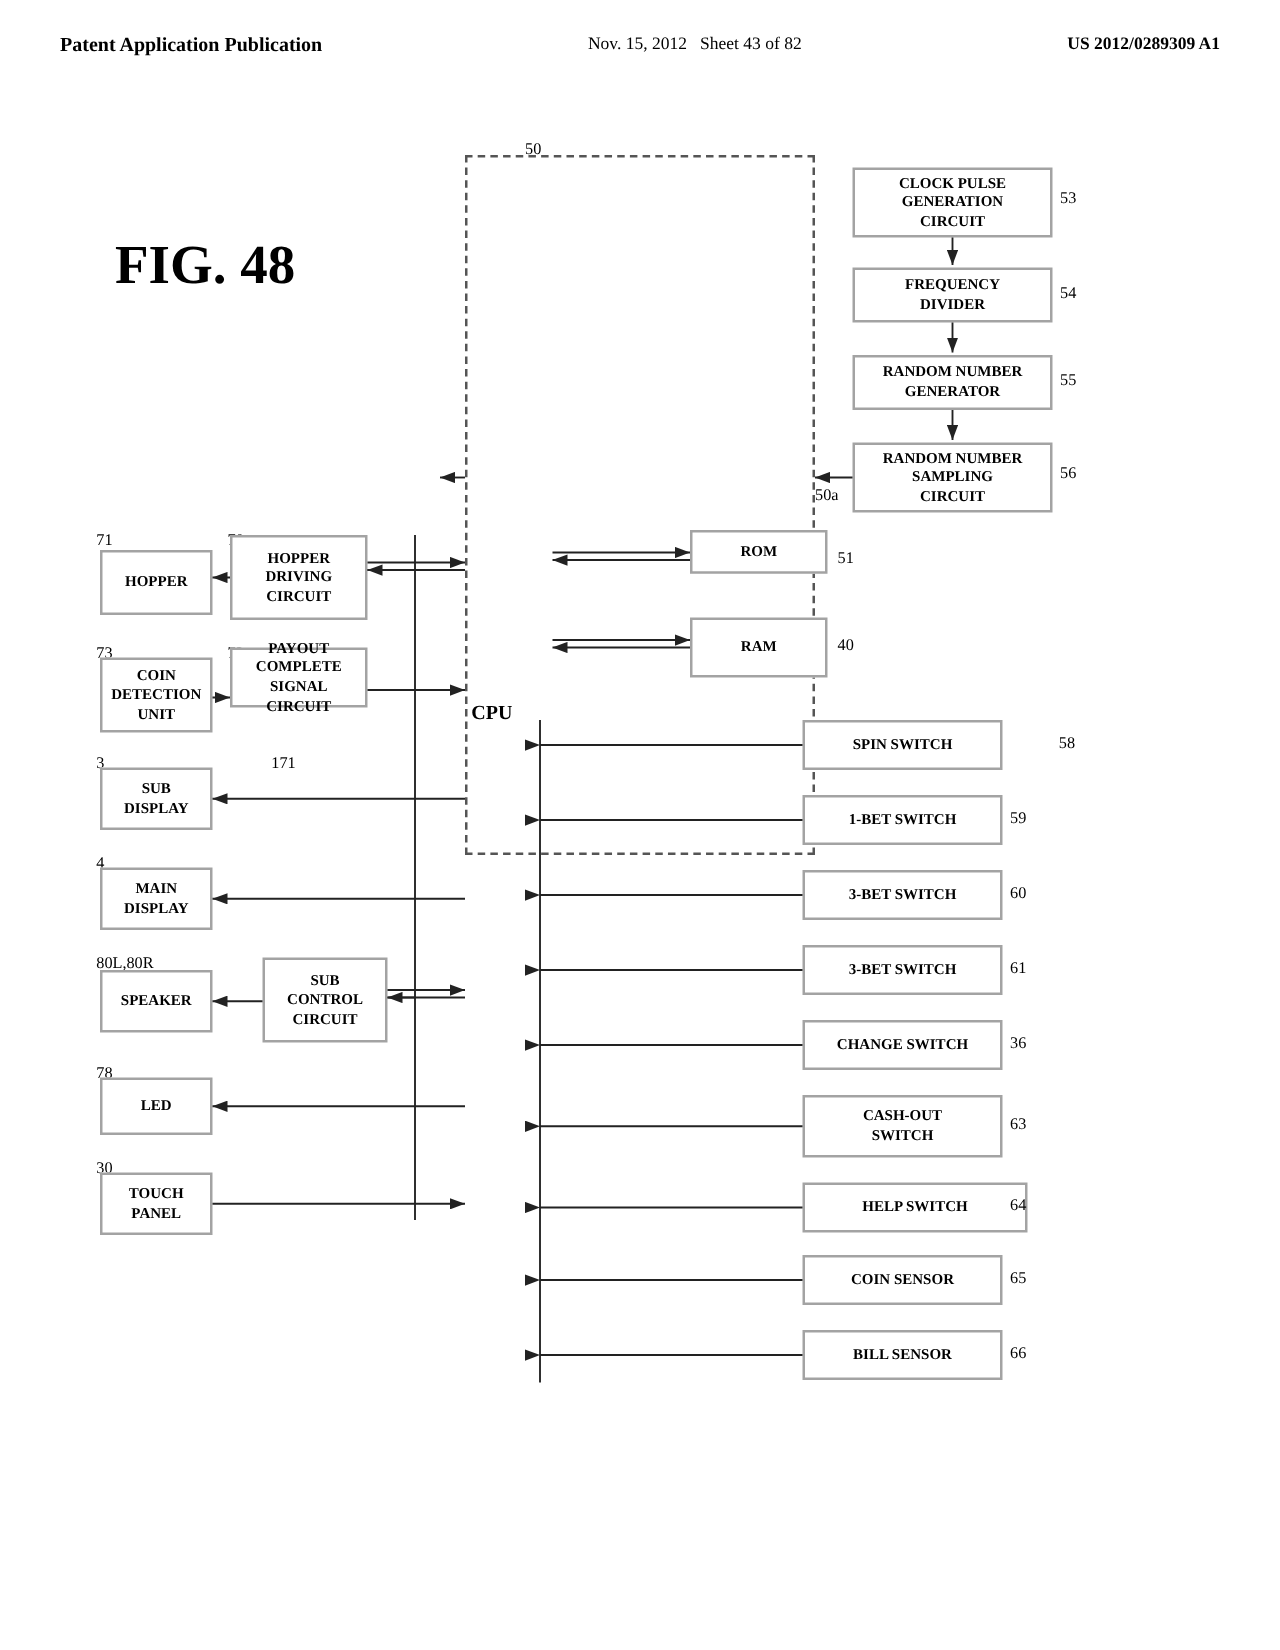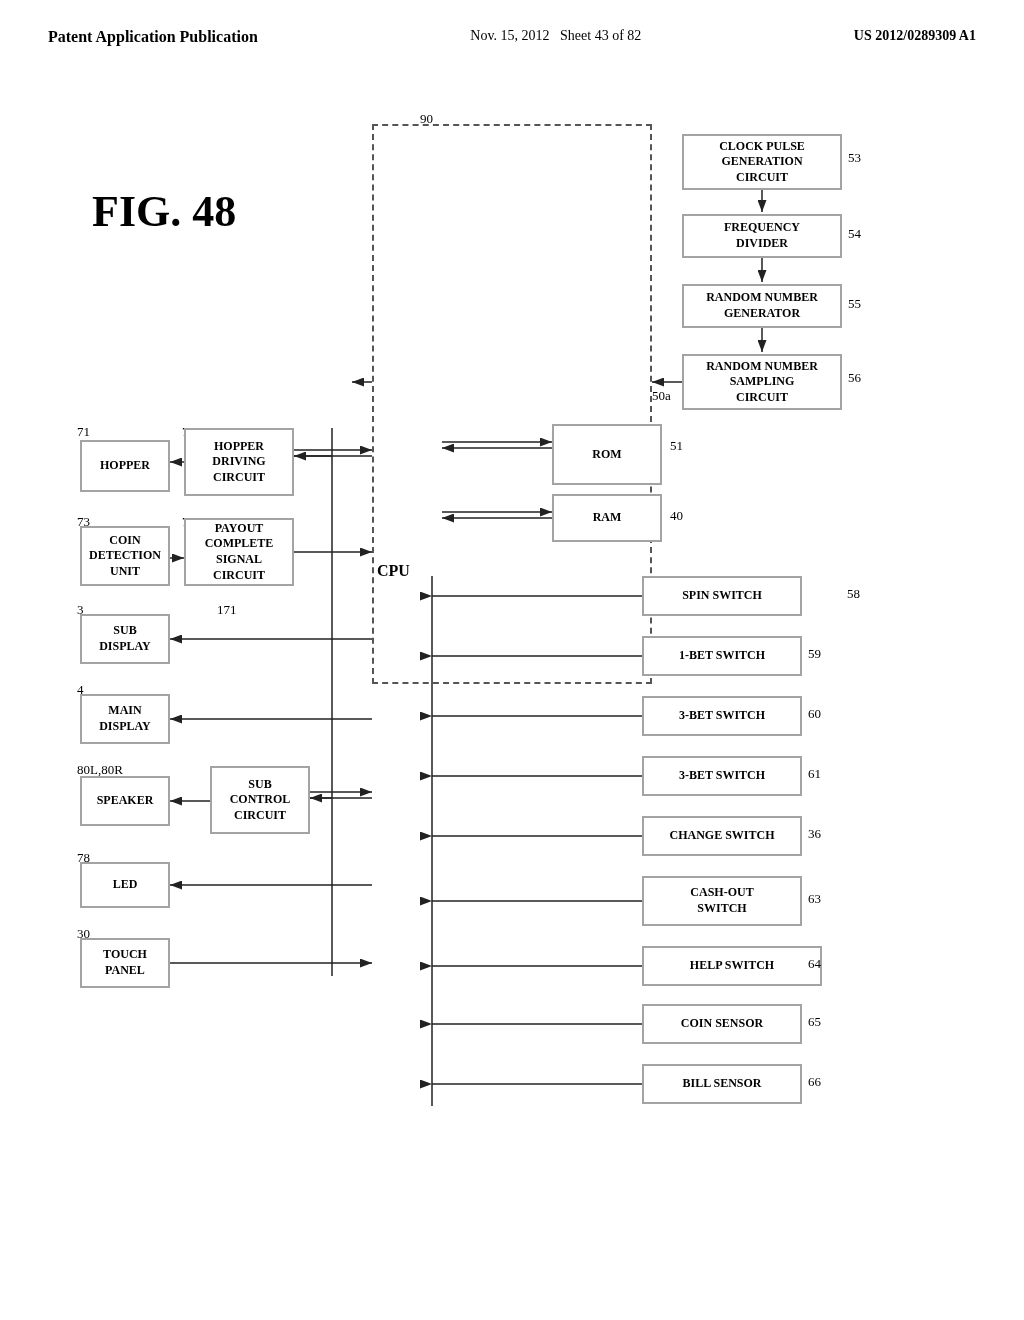--- a/index.html
+++ b/index.html
@@ -89,59 +89,59 @@
     <span>Nov. 15, 2012</span>&nbsp;&nbsp;
     <span>Sheet 43 of 82</span>
   </div>
   <div class="header-right">US 2012/0289309 A1</div>
 </div>
 
 <div class="diagram-area">
 
   <div class="fig-label">FIG. 48</div>
 
-  <div class="ref-num" style="left:358px;top:5px;">90</div>
+  <div class="ref-num" style="left:358px;top:5px;">50</div>
 
   <div class="dashed-box" style="left:310px;top:18px;width:280px;height:560px;"></div>
 
   <div class="ref-num" style="left:590px;top:282px;">50a</div>
 
   <div class="box" style="left:620px;top:28px;width:160px;height:56px;">CLOCK PULSE<br>GENERATION<br>CIRCUIT</div>
   <div class="ref-num" style="left:786px;top:44px;">53</div>
 
   <div class="box" style="left:620px;top:108px;width:160px;height:44px;">FREQUENCY<br>DIVIDER</div>
   <div class="ref-num" style="left:786px;top:120px;">54</div>
 
   <div class="box" style="left:620px;top:178px;width:160px;height:44px;">RANDOM NUMBER<br>GENERATOR</div>
   <div class="ref-num" style="left:786px;top:190px;">55</div>
 
   <div class="box" style="left:620px;top:248px;width:160px;height:56px;">RANDOM NUMBER<br>SAMPLING<br>CIRCUIT</div>
   <div class="ref-num" style="left:786px;top:264px;">56</div>
 
-  <div class="box" style="left:490px;top:318px;width:110px;height:61px;">ROM</div>
+  <div class="box" style="left:490px;top:318px;width:110px;height:35px;">ROM</div>
   <div class="ref-num" style="left:608px;top:332px;">51</div>
 
   <div class="box" style="left:490px;top:388px;width:110px;height:48px;">RAM</div>
   <div class="ref-num" style="left:608px;top:402px;">40</div>
 
   <div class="cpu-label" style="left:315px;top:456px;">CPU</div>
 
   <div class="ref-num" style="left:15px;top:318px;">71</div>
   <div class="ref-num" style="left:120px;top:318px;">70</div>
 
   <div class="box" style="left:18px;top:334px;width:90px;height:52px;">HOPPER</div>
 
   <div class="box" style="left:122px;top:322px;width:110px;height:68px;">HOPPER<br>DRIVING<br>CIRCUIT</div>
 
   <div class="ref-num" style="left:15px;top:408px;">73</div>
   <div class="ref-num" style="left:120px;top:408px;">72</div>
 
   <div class="box" style="left:18px;top:420px;width:90px;height:60px;">COIN<br>DETECTION<br>UNIT</div>
 
-  <div class="box" style="left:122px;top:412px;width:110px;height:68px;">PAYOUT<br>COMPLETE<br>SIGNAL CIRCUIT</div>
+  <div class="box" style="left:122px;top:412px;width:110px;height:48px;">PAYOUT<br>COMPLETE<br>SIGNAL CIRCUIT</div>
 
   <div class="ref-num" style="left:15px;top:496px;">3</div>
   <div class="ref-num" style="left:155px;top:496px;">171</div>
 
   <div class="box" style="left:18px;top:508px;width:90px;height:50px;">SUB<br>DISPLAY</div>
 
   <div class="ref-num" style="left:15px;top:576px;">4</div>
 
   <div class="box" style="left:18px;top:588px;width:90px;height:50px;">MAIN<br>DISPLAY</div>
 

